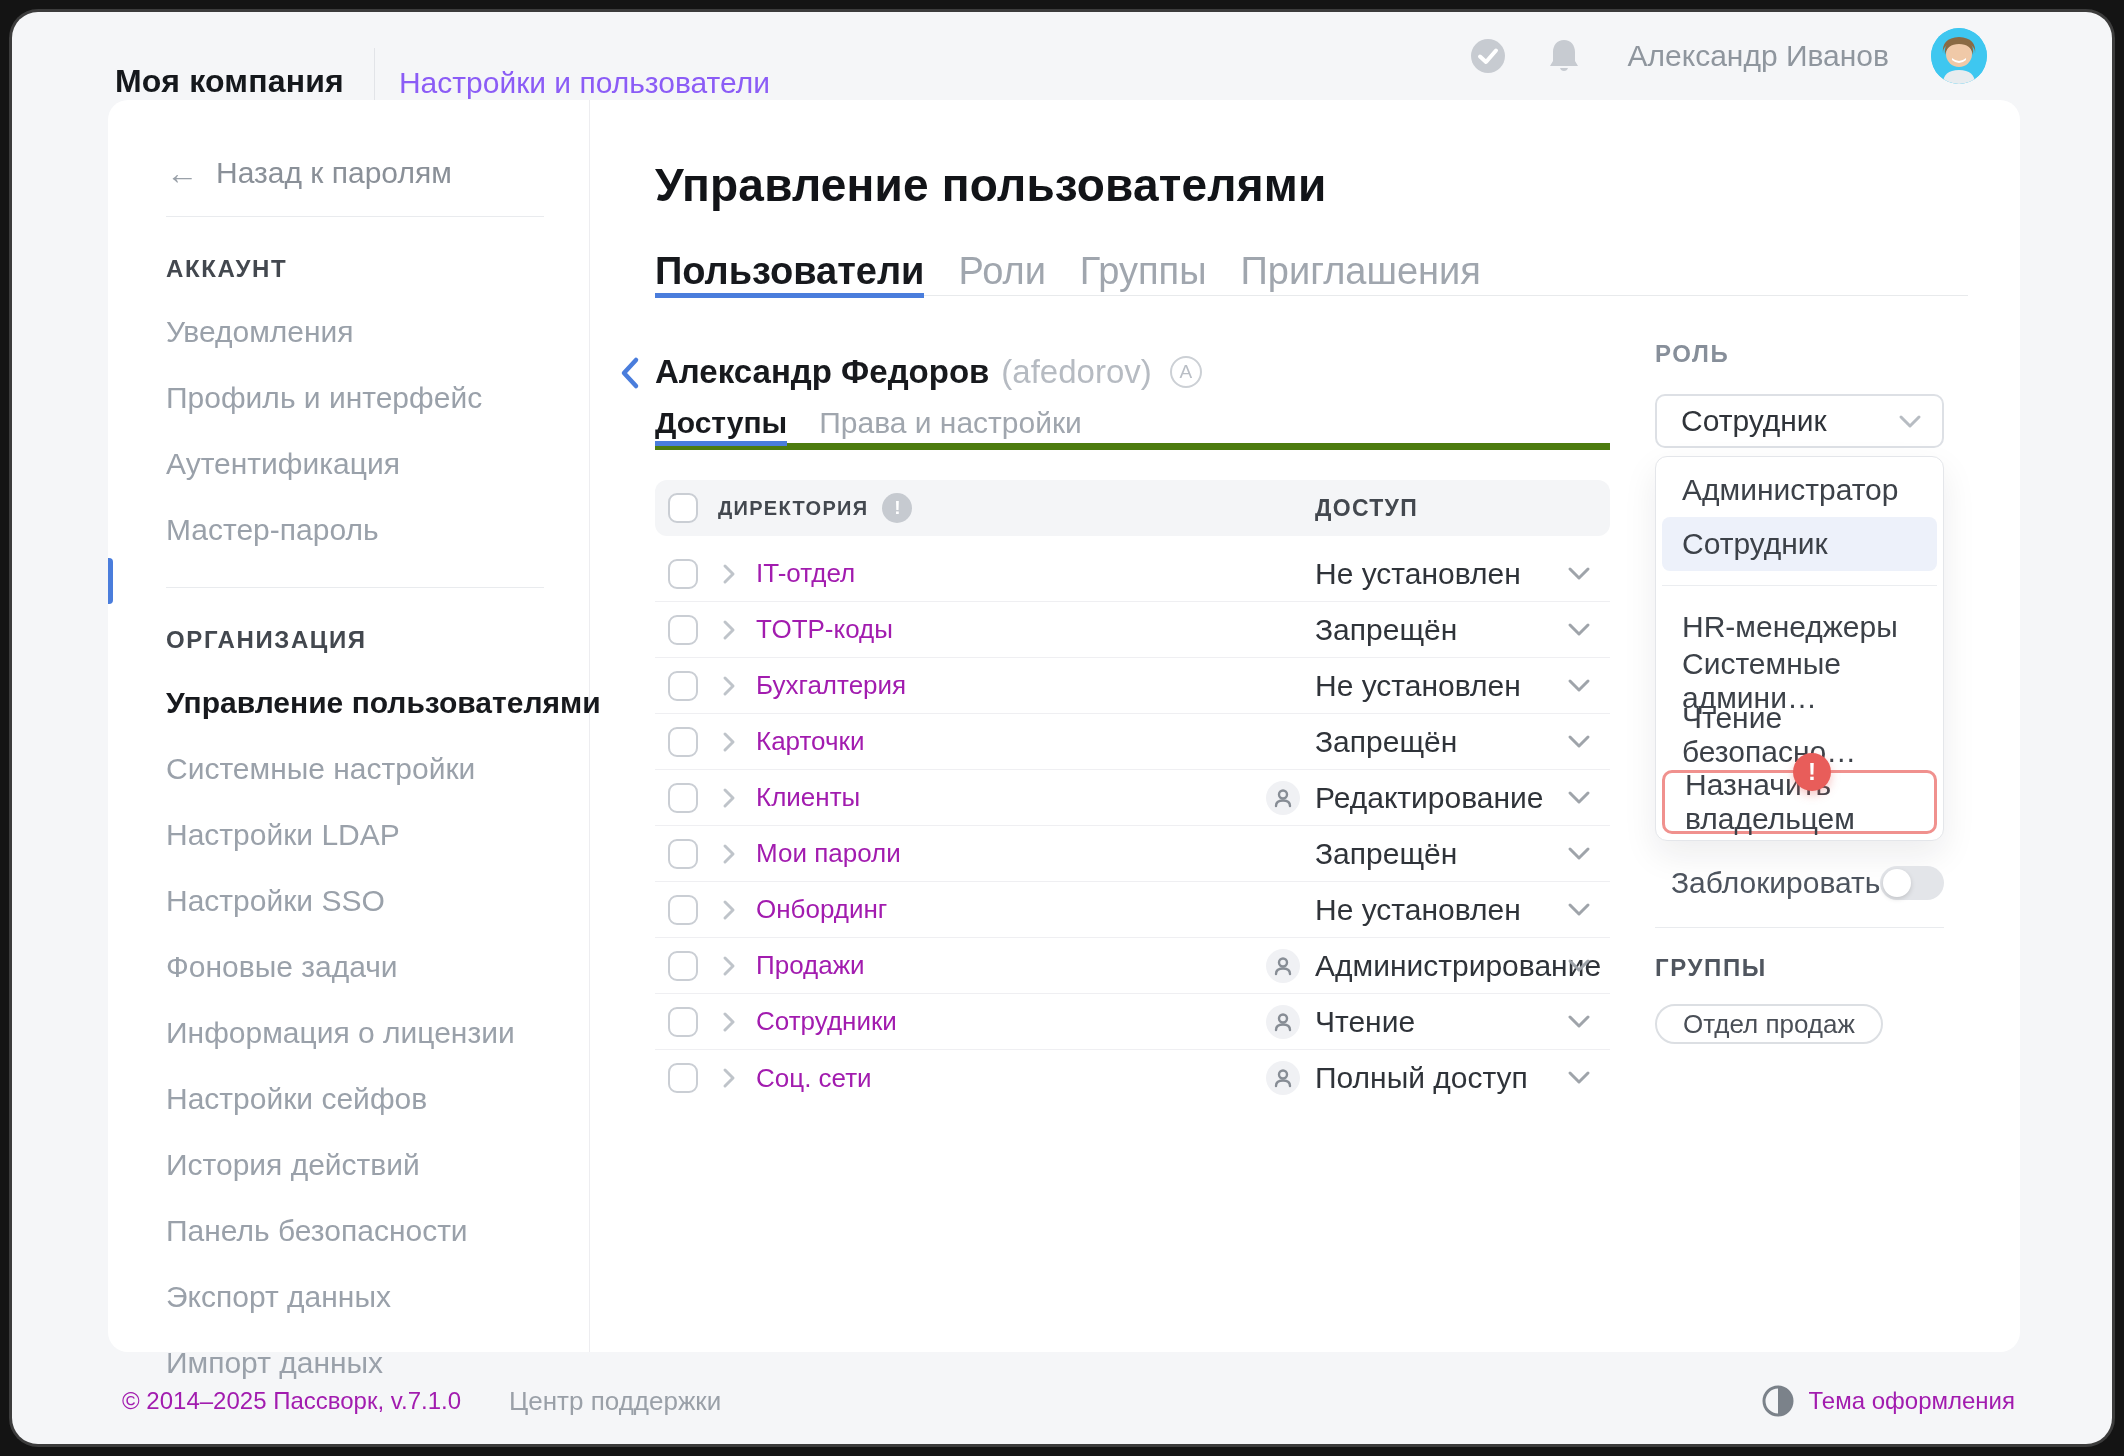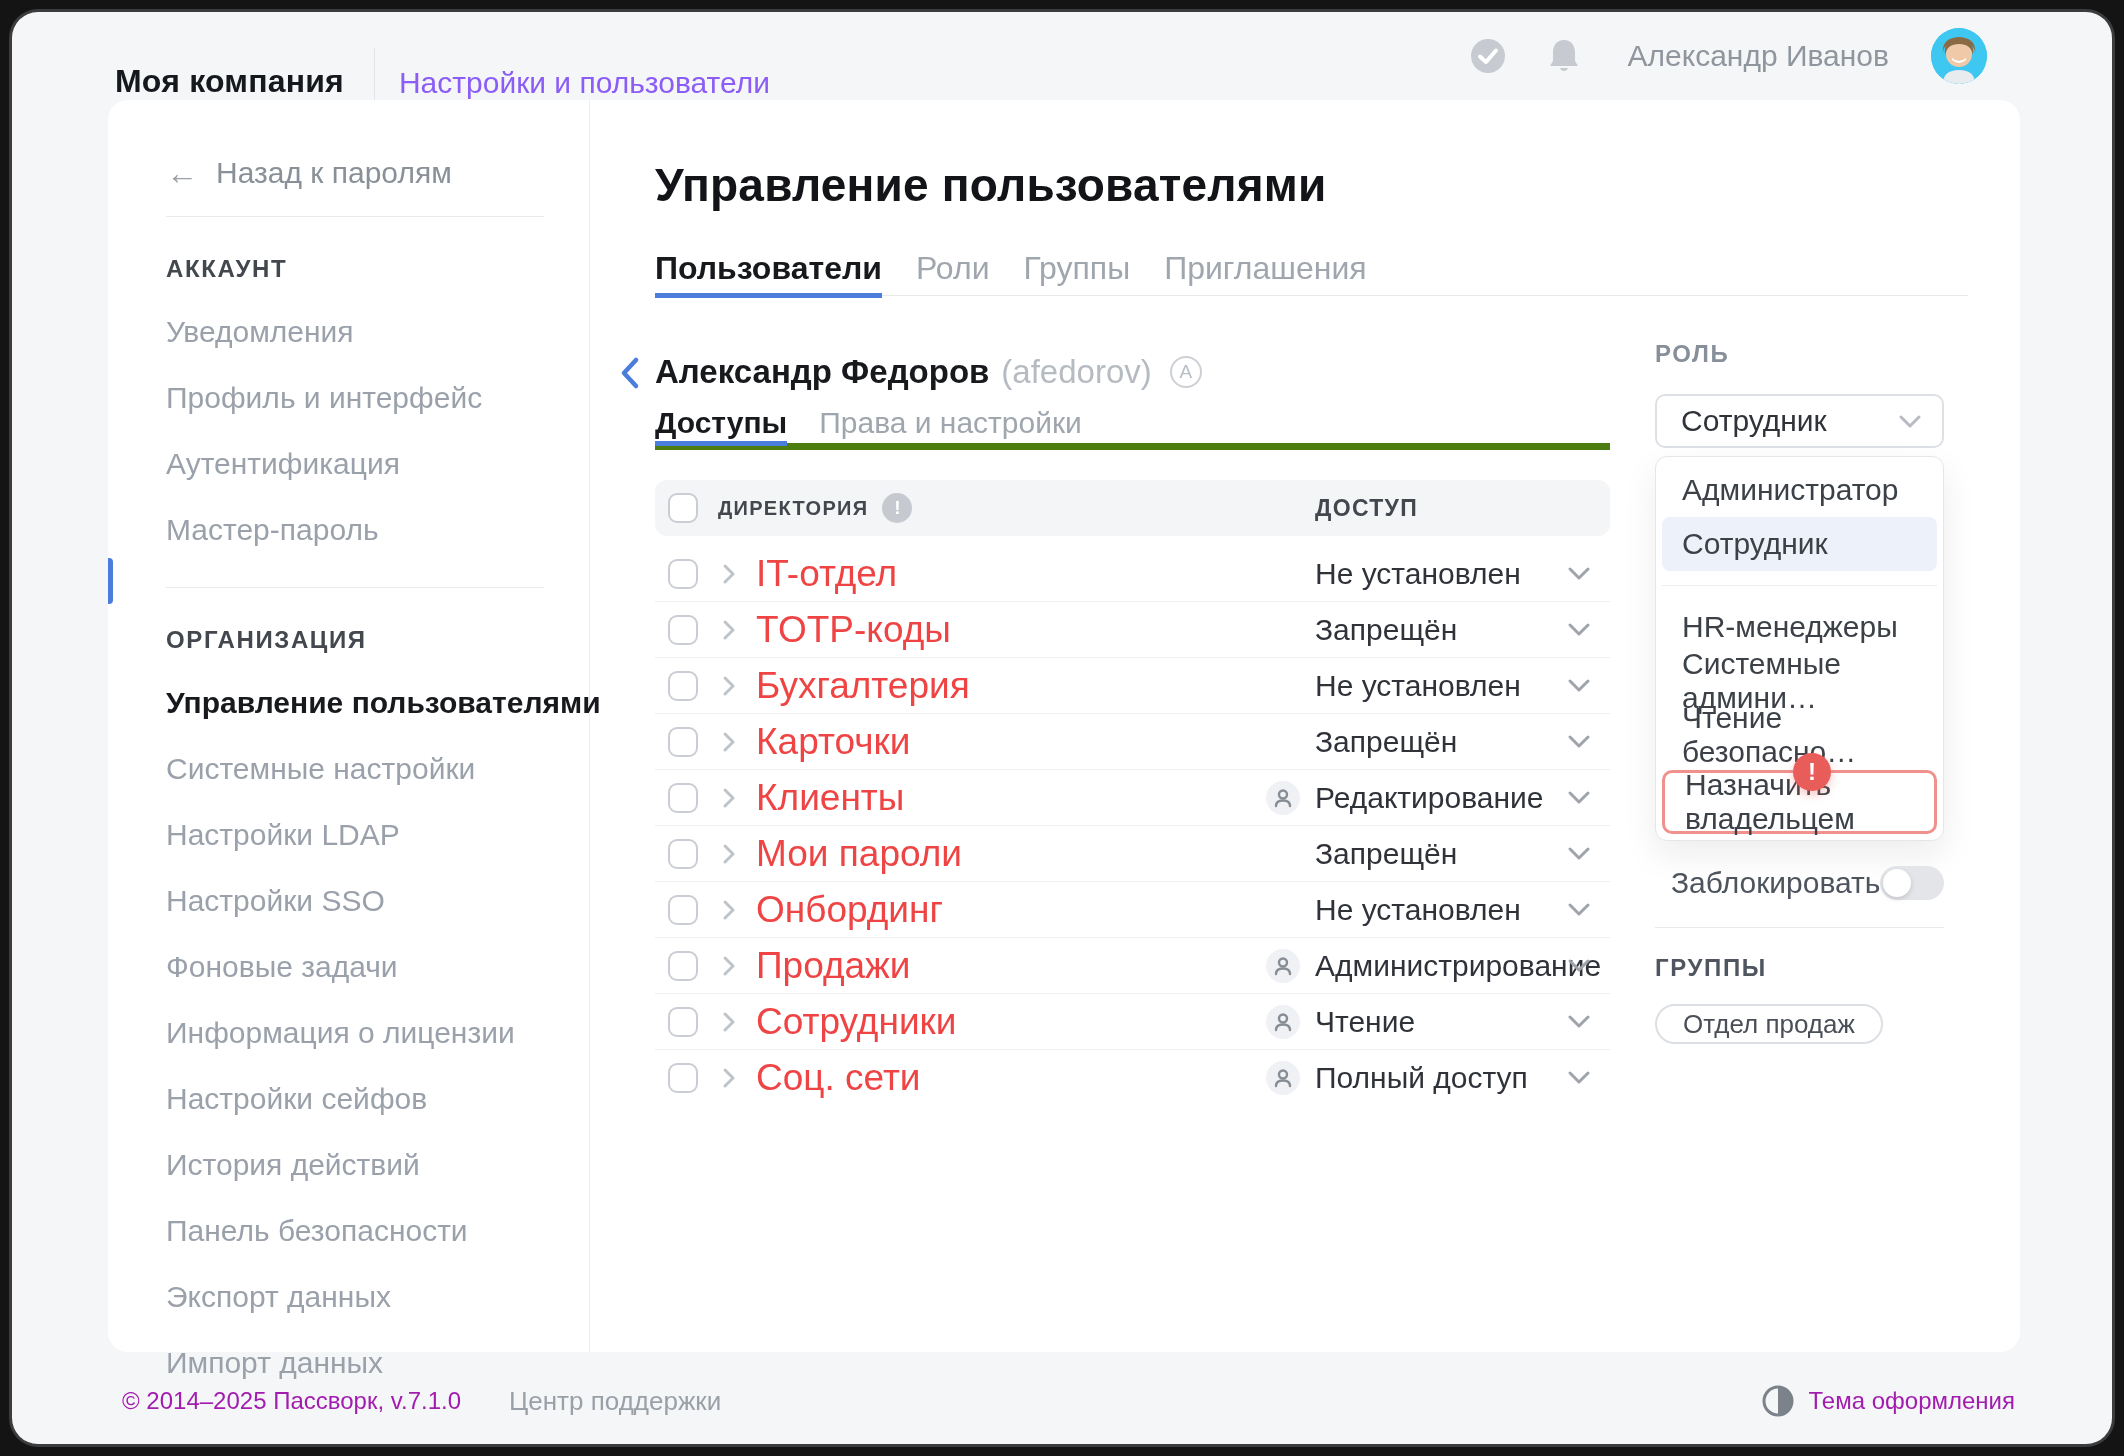--- a/index.html
+++ b/index.html
@@ -23,42 +23,42 @@
   .back-arrow{font-size:32px;color:#9aa1a9;line-height:1;}
   .side-hr{height:1px;background:#e9ebee;margin:26px 45px 0 0;}
   .side-section{margin-top:38px;font-size:24px;font-weight:700;letter-spacing:1.6px;color:#43484f;}
   .side-item{margin-top:32px;font-size:30px;color:#9aa1aa;line-height:34px;cursor:pointer;white-space:nowrap;}
   .side-item.active{color:#17191d;font-weight:700;position:relative;}
   .active-bar{position:absolute;left:0;top:458px;width:5px;height:46px;background:#4a7ddc;border-radius:0 4px 4px 0;}
   
   .main-col{position:absolute;left:547px;top:0;width:1313px;padding-top:58px;}
   h1.page-title{margin:0 0 38px 0;font-size:46px;line-height:54px;font-weight:700;color:#121418;letter-spacing:.2px;}
   .tabs{height:46px;border-bottom:1px solid #e8eaec;display:flex;gap:34px;}
-  .tab{font-size:32px;color:#a0a6ae;padding-bottom:32px;cursor:pointer;white-space:nowrap;}
+  .tab{font-size:38px;color:#a0a6ae;padding-bottom:32px;cursor:pointer;white-space:nowrap;}
   .tab.active{color:#17191d;font-weight:700;border-bottom:5px solid #4a7ddc;margin-bottom:-3px;}
   .user-row{margin-top:54px;height:44px;display:flex;align-items:center;position:relative;}
   .user-back{position:absolute;left:-36px;top:6px;cursor:pointer;}
   .u-name{font-size:33px;font-weight:700;color:#17191d;}
   .u-login{font-size:33px;color:#b6bbc2;margin-left:12px;}
   .a-badge{width:32px;height:32px;border-radius:50%;border:2px solid #ccd0d5;color:#b9bec5;font-size:19px;display:flex;align-items:center;justify-content:center;margin-left:18px;}
   .subtabs{margin-top:12px;height:44px;border-bottom:7px solid #4d7c0f;display:flex;gap:32px;width:955px;}
   .subtab{font-size:30px;color:#a0a6ae;padding-bottom:16px;cursor:pointer;}
   .subtab.active{color:#17191d;font-weight:700;border-bottom:5px solid #4a7ddc;margin-bottom:-3px;}
   
   .table-wrap{width:955px;}
   .thead{margin-top:30px;height:56px;background:#f4f5f7;border-radius:12px;display:flex;align-items:center;padding-left:13px;position:relative;}
   .checkbox{width:30px;height:30px;border:2px solid #caced4;border-radius:9px;background:#fff;flex:none;cursor:pointer;}
   .th-label{margin-left:20px;font-size:20px;font-weight:700;letter-spacing:1.3px;color:#43484f;}
   .info-badge{width:30px;height:30px;border-radius:50%;background:#c6cad0;color:#fff;font-size:19px;font-weight:700;display:flex;align-items:center;justify-content:center;margin-left:14px;}
   .th-access{position:absolute;left:660px;font-size:23px;font-weight:700;letter-spacing:1.3px;color:#43484f;}
   .rows{margin-top:10px;}
   .drow{height:56px;display:flex;align-items:center;padding-left:13px;position:relative;border-bottom:1px solid #efeff2;}
   .drow:last-child{border-bottom:none;}
   .row-chev{margin-left:24px;flex:none;display:flex;}
-  .row-name{margin-left:20px;font-size:37px;color:#ef4444;white-space:nowrap;}
+  .row-name{margin-left:20px;font-size:26px;color:#a21caf;white-space:nowrap;}
   .access-cell{position:absolute;left:611px;display:flex;align-items:center;cursor:pointer;}
   .pbadge{width:34px;height:34px;border-radius:50%;background:#f0f1f4;display:flex;align-items:center;justify-content:center;margin-right:15px;flex:none;}
   .access-text{font-size:30px;color:#2f3339;white-space:nowrap;}
   .row-dd{position:absolute;right:18px;display:flex;cursor:pointer;}
   
   .role-panel{position:absolute;left:1547px;top:240px;width:289px;}
   .panel-label{font-size:24px;font-weight:700;letter-spacing:1.6px;color:#878f9a;}
   .role-select{margin-top:26px;height:54px;border:2px solid #dde0e5;border-radius:10px;background:#fff;display:flex;align-items:center;padding:0 20px 0 24px;cursor:pointer;}
   .role-select span{font-size:30px;color:#2f3339;flex:1;}
   .dropdown{margin-top:8px;background:#fff;border:1px solid #e4e6ea;border-radius:12px;box-shadow:0 14px 34px rgba(25,30,40,.08);padding:6px;}

